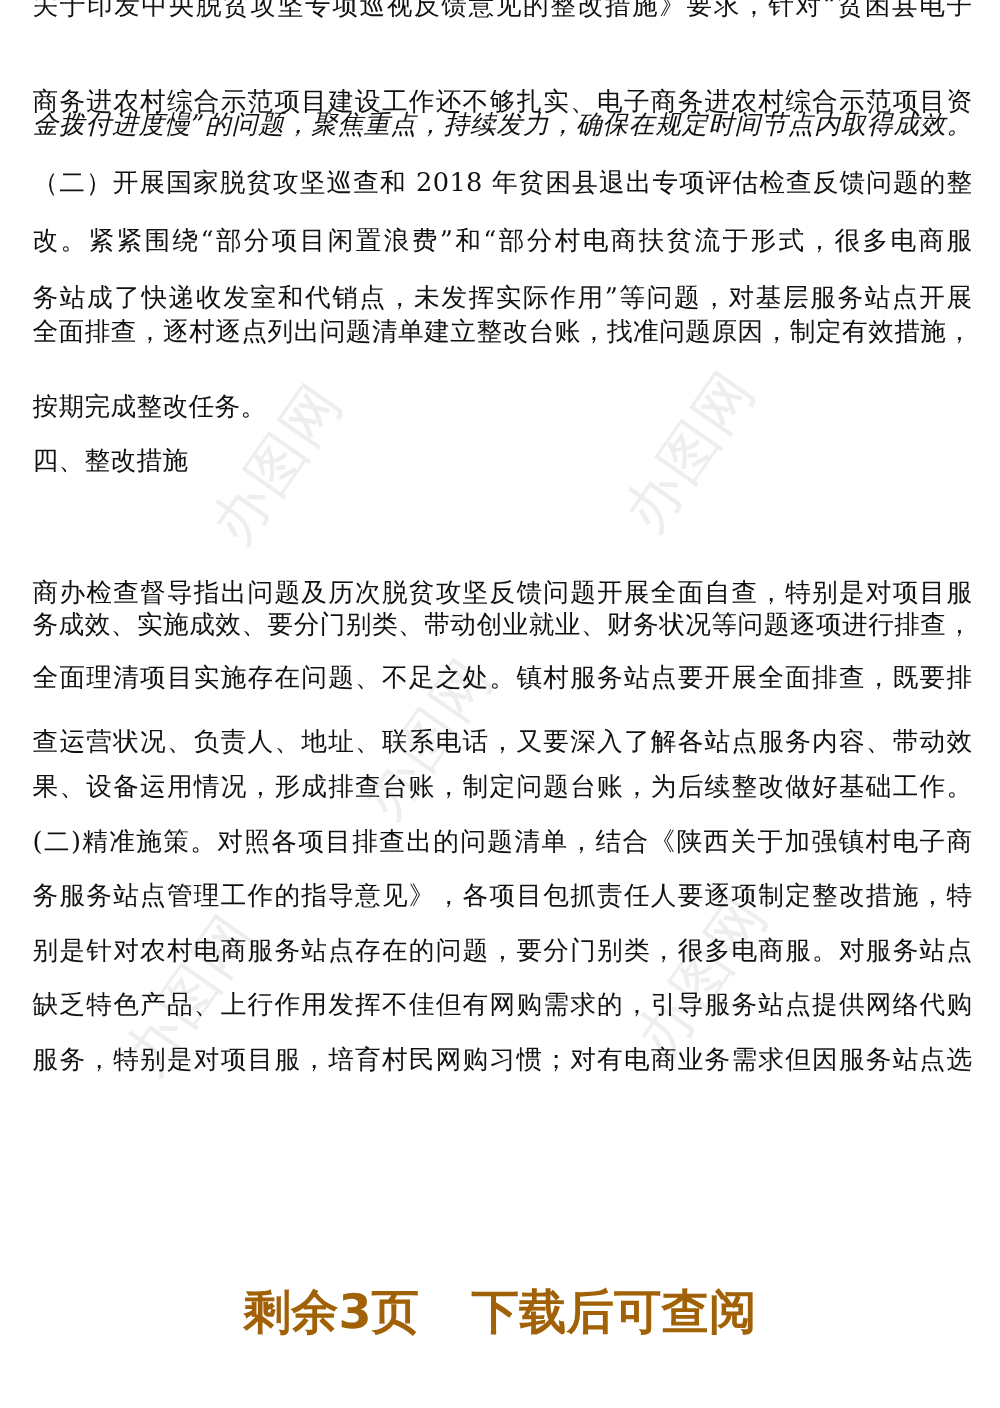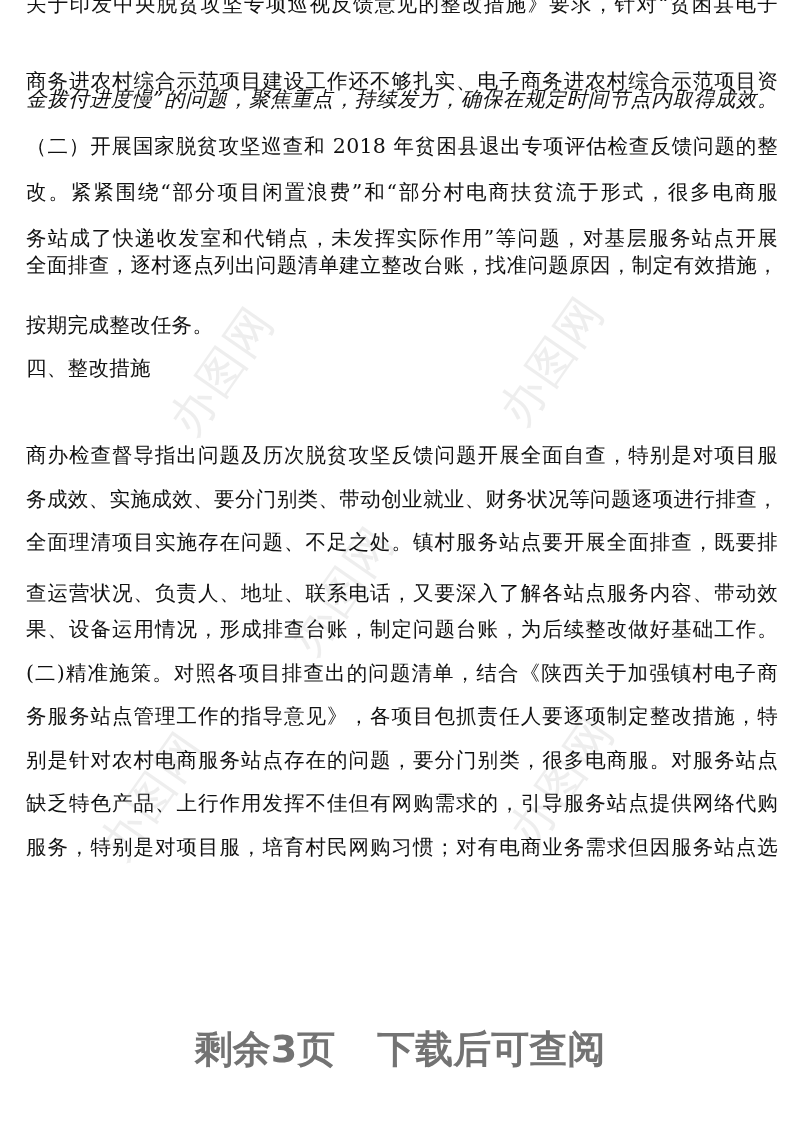--- a/index.html
+++ b/index.html
@@ -50,21 +50,21 @@
     }
     .footer-notice {
       position: absolute;
       left: 0;
       top: 1024px;
       width: 800px;
       text-align: center;
       font-family: "DejaVu Sans", "Liberation Sans", sans-serif;
       font-weight: bold;
       font-size: 38px;
-      color: #737373;
+      color: #a16207;
       letter-spacing: 0px;
     }
     .footer-notice span {
       display: inline-block;
     }
     .footer-gap {
       width: 42px;
     }
   </style>
 </head>
@@ -80,21 +80,21 @@
 
   <div class="line" style="top:-11px;">关于印发中央脱贫攻坚专项巡视反馈意见的整改措施》要求，针对“贫困县电子</div>
   <div class="line" style="top:38px;margin-top:28px;">商务进农村综合示范项目建设工作还不够扎实、电子商务进农村综合示范项目资</div>
   <div class="line" style="top:84px;font-style:italic;">金拨付进度慢”的问题，聚焦重点，持续发力，确保在规定时间节点内取得成效。</div>
   <div class="line" style="top:131px;">（二）开展国家脱贫攻坚巡查和 2018 年贫困县退出专项评估检查反馈问题的整</div>
   <div class="line" style="top:177px;">改。紧紧围绕“部分项目闲置浪费”和“部分村电商扶贫流于形式，很多电商服</div>
   <div class="line" style="top:223px;">务站成了快递收发室和代销点，未发挥实际作用”等问题，对基层服务站点开展</div>
   <div class="line" style="top:250px;">全面排查，逐村逐点列出问题清单建立整改台账，找准问题原因，制定有效措施，</div>
   <div class="line short" style="top:310px;">按期完成整改任务。</div>
   <div class="line short" style="top:353px;">四、整改措施</div>
-  <div class="line" style="top:440px;">商办检查督导指出问题及历次脱贫攻坚反馈问题开展全面自查，特别是对项目服</div>
+  <div class="line" style="top:459px;">商办检查督导指出问题及历次脱贫攻坚反馈问题开展全面自查，特别是对项目服</div>
   <div class="line" style="top:484px;">务成效、实施成效、要分门别类、带动创业就业、财务状况等问题逐项进行排查，</div>
   <div class="line" style="top:527px;">全面理清项目实施存在问题、不足之处。镇村服务站点要开展全面排查，既要排</div>
   <div class="line" style="top:578px;">查运营状况、负责人、地址、联系电话，又要深入了解各站点服务内容、带动效</div>
   <div class="line" style="top:614px;">果、设备运用情况，形成排查台账，制定问题台账，为后续整改做好基础工作。</div>
   <div class="line" style="top:658px;">(二)精准施策。对照各项目排查出的问题清单，结合《陕西关于加强镇村电子商</div>
   <div class="line" style="top:701px;">务服务站点管理工作的指导意见》，各项目包抓责任人要逐项制定整改措施，特</div>
   <div class="line" style="top:745px;">别是针对农村电商服务站点存在的问题，要分门别类，很多电商服。对服务站点</div>
   <div class="line" style="top:788px;">缺乏特色产品、上行作用发挥不佳但有网购需求的，引导服务站点提供网络代购</div>
   <div class="line" style="top:832px;">服务，特别是对项目服，培育村民网购习惯；对有电商业务需求但因服务站点选</div>
 

